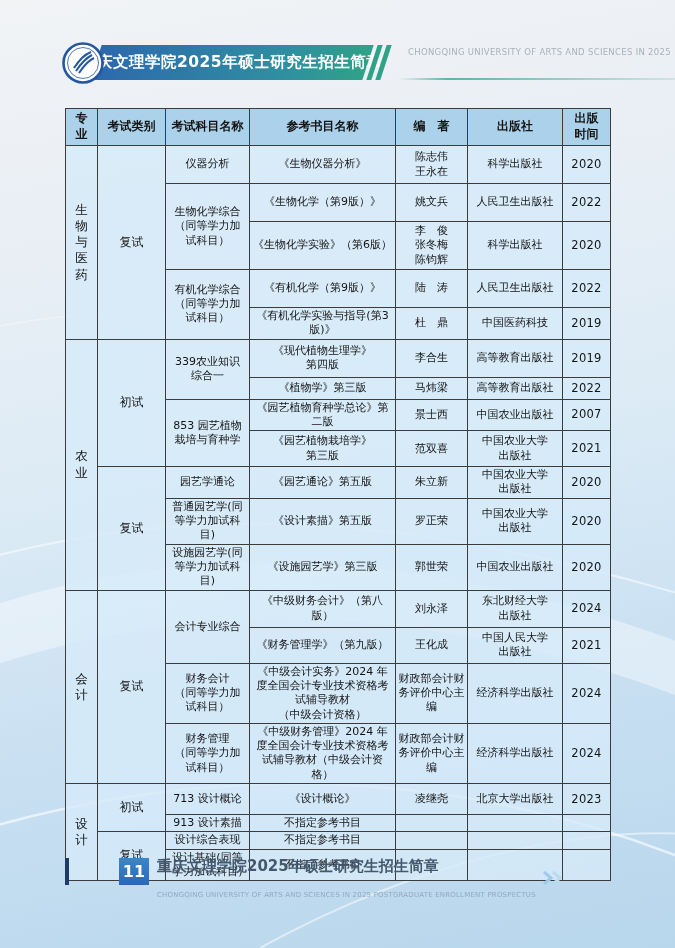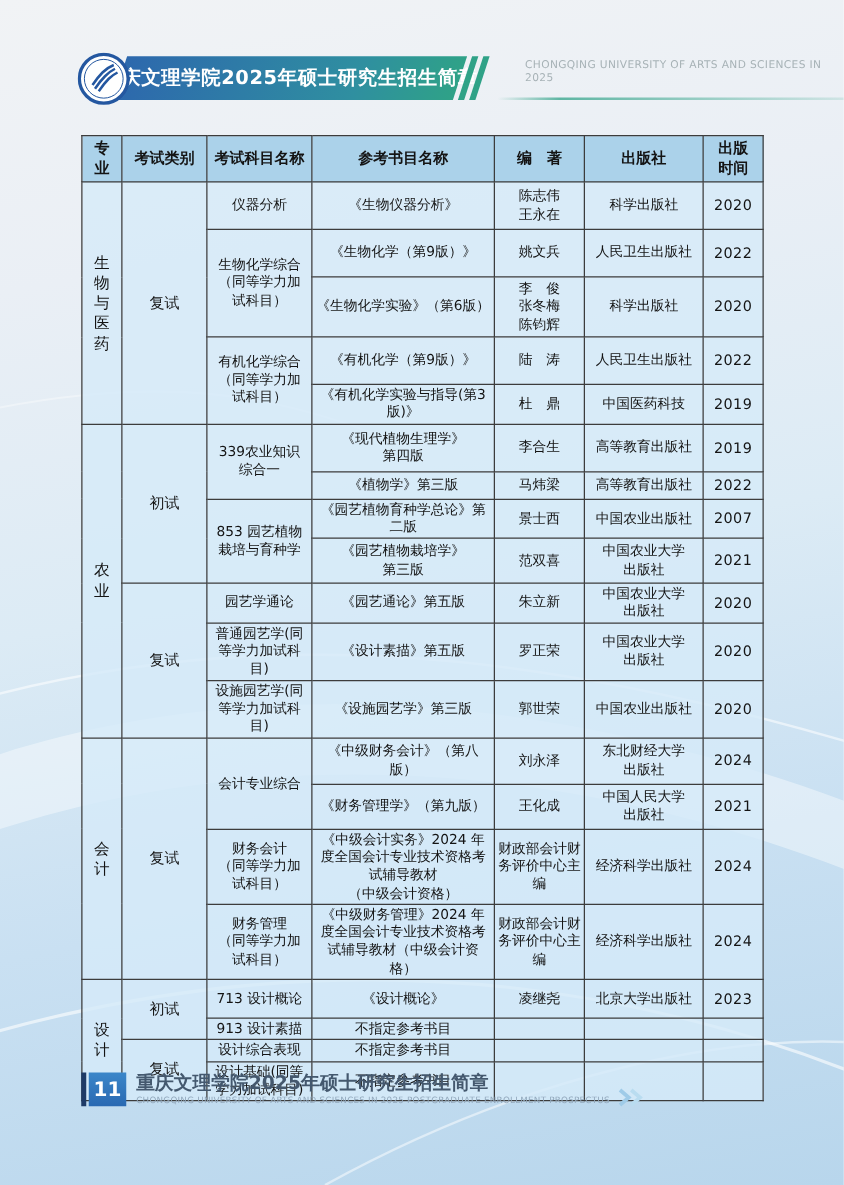--- a/index.html
+++ b/index.html
@@ -13,47 +13,47 @@
   
   .header{position:absolute;left:0;top:42px;width:675px;height:44px;z-index:2;}
   .logo{position:absolute;left:62px;top:0;width:42px;height:42px;z-index:3;}
   .banner{position:absolute;left:96px;top:3px;height:35px;display:flex;align-items:stretch;}
   .banner-main{
     width:272px;background:linear-gradient(90deg,#2d68ad 0%,#2f8fa0 70%,#2fa287 100%);
     transform:skewX(-18deg);display:flex;align-items:center;justify-content:center;
   }
   .banner-main span{transform:skewX(18deg);color:#fff;font-weight:bold;font-size:15.5px;white-space:nowrap;letter-spacing:0.5px;}
   .banner-stripe{width:5px;background:#2fa287;transform:skewX(-18deg);margin-left:4px;}
-  .banner-sub{position:absolute;left:420px;top:5px;color:#a7b2b6;font-size:8.5px;line-height:1.35;letter-spacing:0.3px;text-transform:uppercase;}
+  .banner-sub{position:absolute;left:408px;top:5px;color:#a7b2b6;font-size:8.5px;line-height:1.35;letter-spacing:0.3px;text-transform:uppercase;}
   .banner-line{position:absolute;left:398px;top:36px;width:277px;height:2px;
     background:linear-gradient(90deg,rgba(47,162,135,0.0) 0%,rgba(47,162,135,0.75) 18%,rgba(47,162,135,0.15) 100%);}
   
   table.booklist{
     position:absolute;left:65px;top:108px;z-index:1;
     border-collapse:collapse;table-layout:fixed;width:545px;
     font-size:11px;color:#141414;
   }
   table.booklist td,table.booklist th{
     border:1px solid #3c3c3c;padding:1px 2px;text-align:center;vertical-align:middle;
     word-break:break-all;line-height:1.3;background:rgba(214,234,249,0.82);
   }
   table.booklist th{background:rgba(168,208,233,0.95);font-weight:bold;font-size:12px;}
   table.booklist{border:1.5px solid #333;}
   .preline{white-space:pre-line;}
   .c-major{font-size:12.5px;line-height:1.55;}
   .c-type{font-size:12px;}
   .c-year{font-size:11.5px;letter-spacing:0.3px;margin-left:44px;}
   
   .footer{position:absolute;left:65px;top:858px;display:flex;align-items:flex-start;z-index:2;}
-  .page-badge{display:flex;align-items:stretch;height:27px;margin-right:8px;}
+  .page-badge{display:flex;align-items:stretch;height:27px;margin-right:8px;gap:48px;}
   .page-badge .bar{width:4px;background:#1e3a66;margin-right:2px;}
   .page-badge .num{width:30px;background:linear-gradient(180deg,#3b86c9,#2a69b2);color:#fff;
     font-weight:bold;font-size:16px;display:flex;align-items:center;justify-content:center;}
   .footer-text .t1{font-size:15px;font-weight:bold;color:#44586e;line-height:1.1;}
-  .footer-text .t2{font-size:7px;color:#93a9bd;letter-spacing:0.2px;margin-top:1px;text-transform:uppercase;}
+  .footer-text .t2{font-size:7px;color:#93a9bd;letter-spacing:0.2px;margin-top:16px;text-transform:uppercase;}
   .chevrons{margin-left:4px;margin-top:12px;}
 </style>
 </head>
 <body>
 
 <svg class="bg-decor" width="675" height="948" viewBox="0 0 675 948">
   <path d="M-20,610 C180,540 430,545 700,650 L700,705 C430,595 180,600 -20,670 Z" fill="#ffffff" opacity="0.40"></path>
   <path d="M-20,560 C200,500 420,515 700,600" stroke="#ffffff" stroke-width="2" fill="none" opacity="0.55"></path>
   <path d="M-20,830 C240,755 480,775 700,865" stroke="#ffffff" stroke-width="2.5" fill="none" opacity="0.6"></path>
   <path d="M260,948 C420,860 580,825 700,835" stroke="#ffffff" stroke-width="2" fill="none" opacity="0.5"></path>

